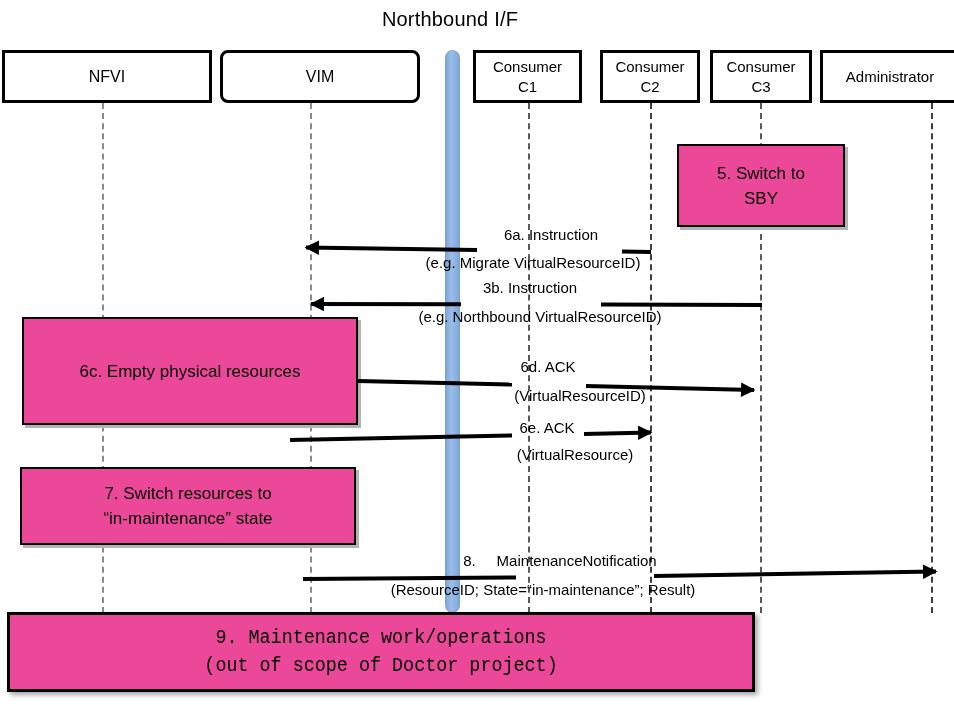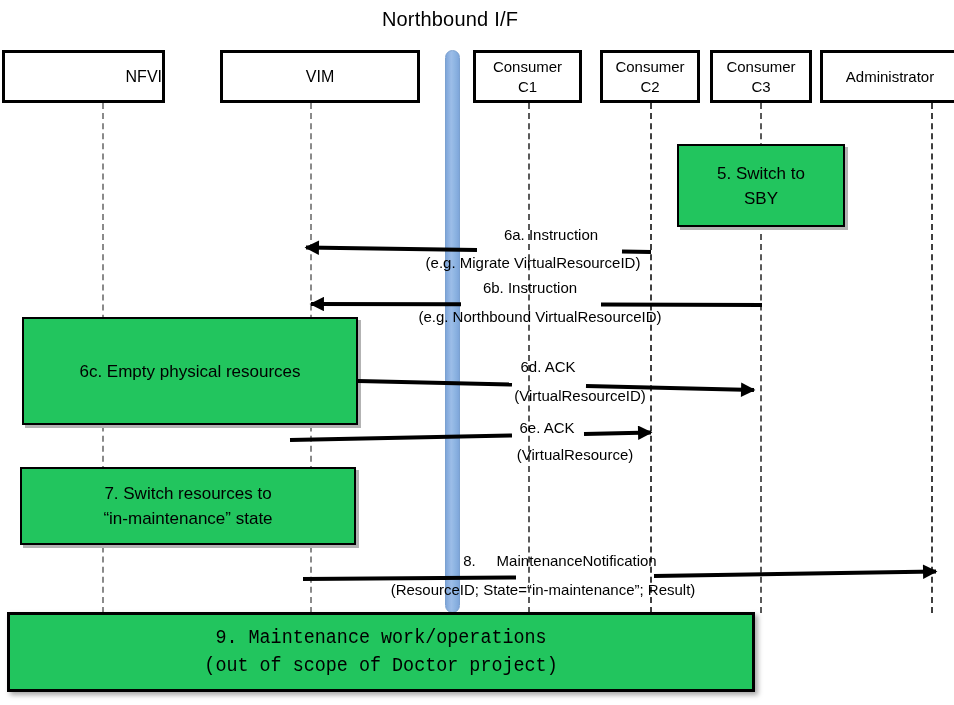--- a/index.html
+++ b/index.html
@@ -33,21 +33,21 @@
 
   
   .nb-bar{
     left:445px;top:50px;width:15px;height:563px;border-radius:8px;
     background:linear-gradient(90deg,#7fa6da 0%,#9cbde8 40%,#8db4e2 70%,#7fa6da 100%);
     border:1px solid #7BA1D0;box-sizing:border-box;z-index:2;
   }
 
   
   .note{
-    background:#22c55e;border:2px solid #000;box-sizing:border-box;
+    background:#ec4899;border:2px solid #000;box-sizing:border-box;
     display:flex;flex-direction:column;align-items:center;justify-content:center;
     text-align:center;font-size:17px;line-height:25px;z-index:3;
     box-shadow:3px 3px 0 #b3b3b3;
   }
   .note.big{
     border-width:3px;box-shadow:3px 3px 5px rgba(0,0,0,.35);
     font-size:20px;line-height:28px;
   }
   .note.big .note-line{display:block;transform:scaleX(.92);}
 
@@ -70,24 +70,24 @@
 
 <div class="abs lifeline gray" style="left:102px;"></div>
 <div class="abs lifeline gray" style="left:310px;"></div>
 <div class="abs lifeline" style="left:528px;"></div>
 <div class="abs lifeline dark" style="left:650px;"></div>
 <div class="abs lifeline" style="left:760px;"></div>
 <div class="abs lifeline dark" style="left:931px;"></div>
 
 <div class="abs nb-bar"></div>
 
-<div class="abs actor wide" style="left:2px;width:163px;align-items:flex-end;">
+<div class="abs actor wide" style="left:2px;width:210px;">
   <span>NFVI</span>
 </div>
-<div class="abs actor wide" style="left:220px;width:200px;">
+<div class="abs actor wide" style="left:220px;width:200px;border-radius:8px;">
   <span>VIM</span>
 </div>
 <div class="abs actor" style="left:473px;width:109px;">
   <span>Consumer</span>
   <span>C1</span>
 </div>
 <div class="abs actor" style="left:600px;width:100px;">
   <span>Consumer</span>
   <span>C2</span>
 </div>
@@ -138,16 +138,16 @@
   <line x1="586" y1="386" x2="754" y2="390" marker-end="url(#arr)"></line>
 
   <line x1="290" y1="440" x2="512" y2="435.5"></line>
   <line x1="584" y1="434" x2="651" y2="432.5" marker-end="url(#arr)"></line>
 
   <line x1="303" y1="579" x2="516" y2="577.5"></line>
   <line x1="654" y1="576" x2="936" y2="571.5" marker-end="url(#arr)"></line>
 </svg>
 
 <div class="abs msg msg-name" style="left:551px;top:224px;">6a. Instruction</div>
-<div class="abs msg msg-name" style="left:530px;top:277px;">6b. Instruction</div>
+<div class="abs msg msg-name" style="left:530px;top:277px;">3b. Instruction</div>
 <div class="abs msg msg-name" style="left:548px;top:356px;">6d. ACK</div>
 <div class="abs msg msg-name" style="left:547px;top:417px;">6e. ACK</div>
 <div class="abs msg msg-name" style="left:560px;top:550px;">8.&nbsp;&nbsp;&nbsp;&nbsp;&nbsp;MaintenanceNotification</div>
 
 </body></html>

